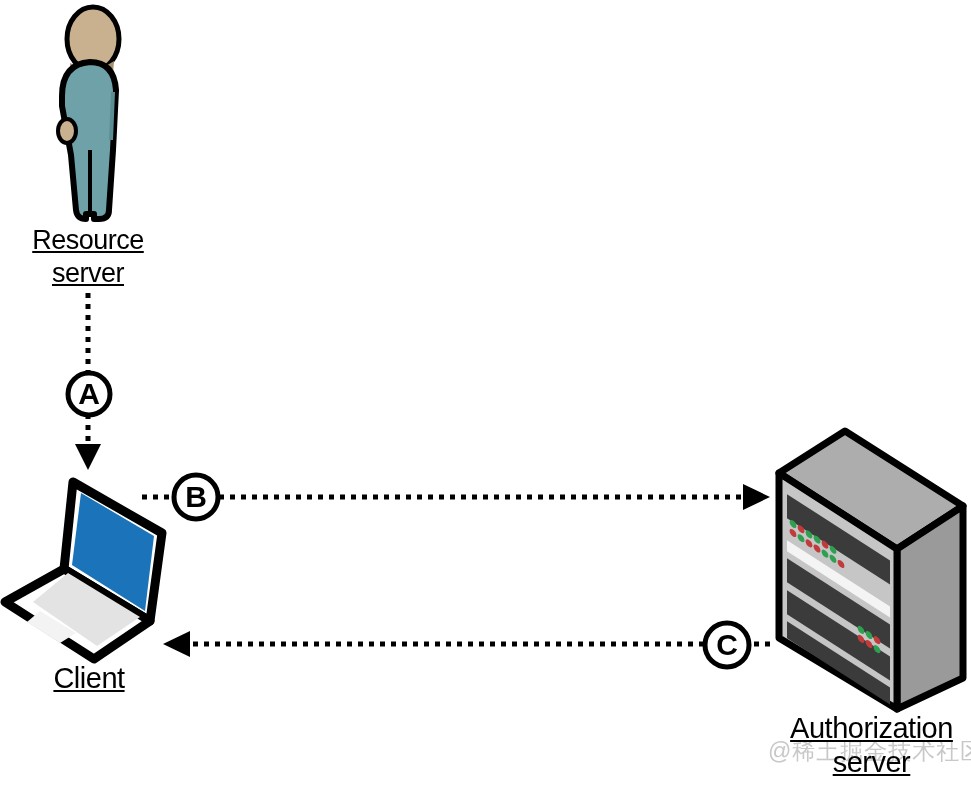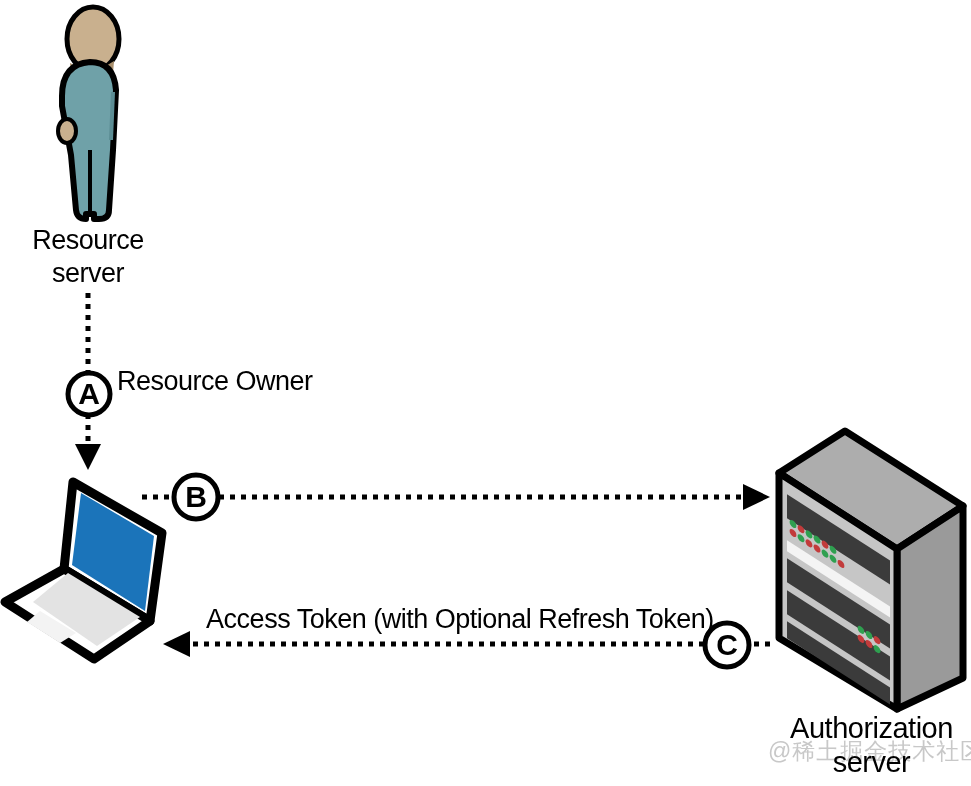--- a/index.html
+++ b/index.html
@@ -12,20 +12,21 @@
     color:#000;
   }
   .shapes{position:absolute;left:0;top:0;z-index:1;}
   .lbl{
     position:absolute;
     letter-spacing:-0.5px;
     line-height:33px;
     font-size:27px;
     white-space:nowrap;
     z-index:3;
+    text-decoration:underline;
   }
   .center{text-align:center;white-space:normal;}
   .node-label{font-size:29px;line-height:34px;}
   .step-letter{
     position:absolute;
     width:44px;height:44px;line-height:44px;
     text-align:center;
     font-weight:bold;font-size:30px;
     z-index:4;
   }
@@ -120,28 +121,27 @@
 
   <div class="step-letter" style="left:67px;top:372px;">A</div>
   <div class="step-letter" style="left:174px;top:475px;">B</div>
   <div class="step-letter" style="left:705px;top:623px;">C</div>
 
   <div class="lbl center" style="left:10px;top:224px;width:156px;">
     <div>Resource</div>
     <div>server</div>
   </div>
 
+  <div class="lbl center node-label" style="left:27px;top:661px;width:124px;">Client</div>
 
   <div class="lbl center node-label" style="left:769px;top:711px;width:205px;">
     <div>Authorization</div>
     <div>server</div>
   </div>
 
   <div class="lbl" style="left:117px;top:365px;">
-    <div>Resource Owner</div>
   </div>
 
 
-  <div class="lbl center" style="left:185px;top:603px;width:550px;">Access Token (with Optional Refresh Token)</div>
 
   <div class="watermark" style="left:768px;top:736px;width:210px;">@稀土掘金技术社区</div>
 
 </div>
 
 </body></html>

